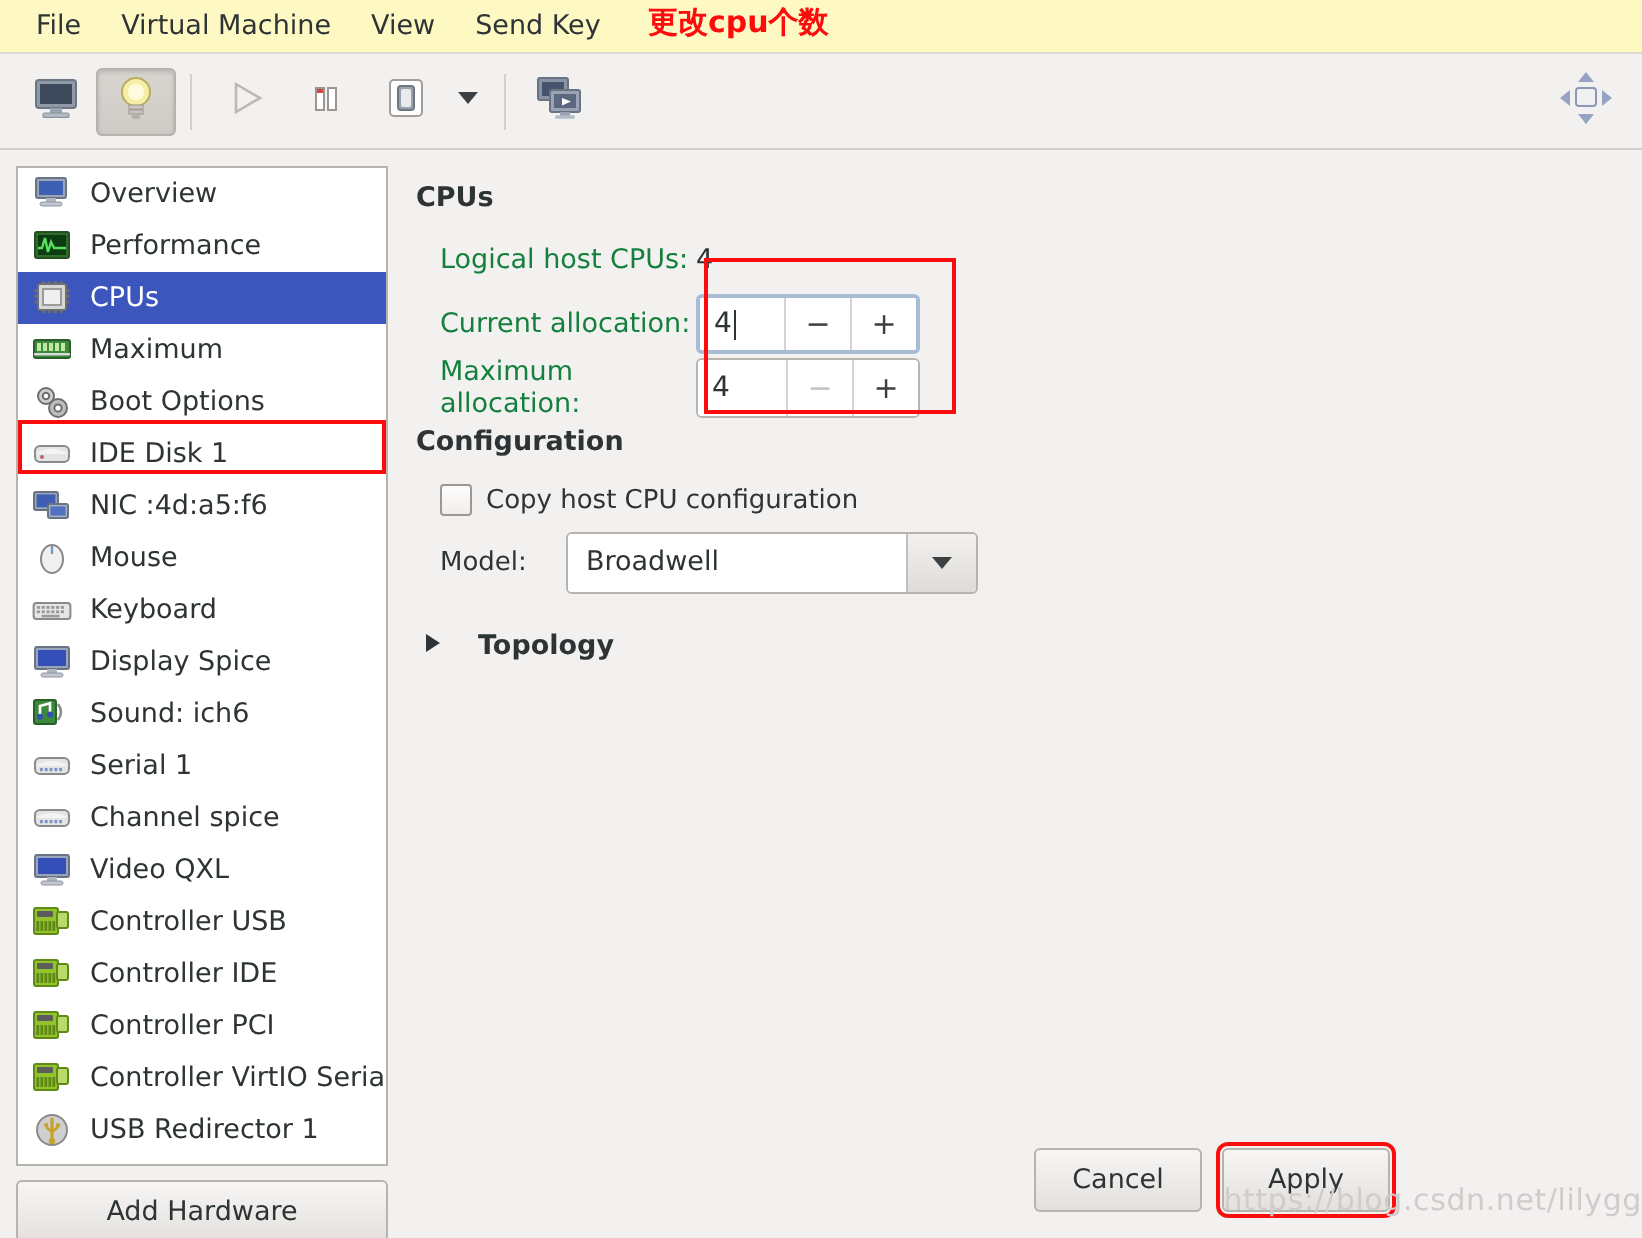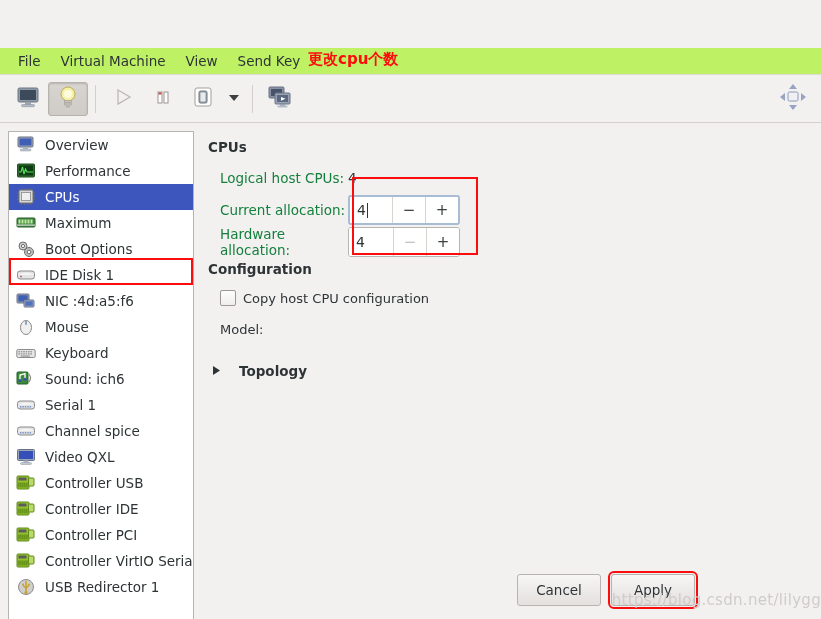--- a/index.html
+++ b/index.html
@@ -13,38 +13,37 @@
     font-family: "DejaVu Sans", "Liberation Sans", sans-serif;
     font-size: 13px;
     color: #2e3436;
     overflow: hidden;
     position: relative;
   }
 
   
   .menubar {
     height: 26px;
-    background: #bef264;
+    background: #fef9c3;
     border-bottom: 1px solid #dedad6;
     display: flex;
     align-items: center;
     padding-left: 8px;
     position: relative;
-    margin-top: 48px;
   }
   .menu-item {
     padding: 3px 10px;
     font-size: 13.5px;
     color: #2e3436;
     white-space: nowrap;
     cursor: default;
   }
   .annotation-text {
     position: absolute;
-    left: 308px;
+    left: 324px;
     top: 2px;
     color: #fc0d0d;
     font-size: 15px;
     font-weight: bold;
     letter-spacing: 0px;
     white-space: nowrap;
   }
 
   
   .toolbar {
@@ -565,20 +564,31 @@
                 <rect x="14.4" y="9.2" width="1.6" height="1.4"></rect>
                 <rect x="4.8" y="11.4" width="9" height="1.3"></rect>
               </g>
             </svg>
           </span>
           <span>Keyboard</span>
         </div>
         <div class="hw-row">
           <span class="hw-icon">
             <svg width="20" height="18" viewBox="0 0 20 18">
+              <rect x="1.5" y="1.5" width="17" height="11" rx="1" fill="#9aa5b8" stroke="#6a7384"></rect>
+              <rect x="3" y="3" width="14" height="8" fill="#3450b8"></rect>
+              <rect x="7.5" y="12.5" width="5" height="2" fill="#aeb6c2"></rect>
+              <rect x="4.5" y="14.5" width="11" height="2" rx="1" fill="#c2c8d2" stroke="#8e959f" stroke-width="0.5"></rect>
+            </svg>
+          </span>
+          <span>Display Spice</span>
+        </div>
+        <div class="hw-row">
+          <span class="hw-icon">
+            <svg width="20" height="18" viewBox="0 0 20 18">
               <rect x="1" y="2" width="11" height="12" rx="1" fill="#3a8a3a" stroke="#276127"></rect>
               <path d="M4 10 V5 l5 -1.4 V9" fill="none" stroke="#ffffff" stroke-width="1.3"></path>
               <circle cx="4" cy="10.4" r="1.5" fill="#3450b8"></circle>
               <circle cx="9" cy="9.2" r="1.5" fill="#3450b8"></circle>
               <path d="M13 4 q3 4 0 8" fill="none" stroke="#888" stroke-width="1.2"></path>
             </svg>
           </span>
           <span>Sound: ich6</span>
         </div>
         <div class="hw-row">
@@ -726,39 +736,47 @@
         <div class="spin-field">
           <span>4</span>
             <span class="caret"></span>
         </div>
         <div class="spin-btn">−</div>
         <div class="spin-btn">+</div>
       </div>
     </div>
 
     <div class="frow">
-      <div class="flabel">Hardware allocation:</div>
+      <div class="flabel">Maximum allocation:</div>
       <div class="spin">
         <div class="spin-field">
           <span>4</span>
         </div>
         <div class="spin-btn disabled">−</div>
         <div class="spin-btn">+</div>
       </div>
     </div>
 
     <div class="section-title" style="">Configuration</div>
 
     <div class="cfg-row">
       <span class="checkbox"></span>
       <span>Copy host CPU configuration</span>
     </div>
 
     <div class="cfg-row" style="height:36px;">
       <span style="width:56px;">Model:</span>
+      <div class="combo">
+        <div class="combo-text">Broadwell</div>
+        <div class="combo-arrow">
+          <svg width="12" height="9" viewBox="0 0 12 9">
+            <polygon points="1,1.5 11,1.5 6,7.5" fill="#3c4043"></polygon>
+          </svg>
+        </div>
+      </div>
     </div>
 
     <div class="expander">
       <span>
         <svg width="9" height="11" viewBox="0 0 9 11">
           <polygon points="1,1 8,5.5 1,10" fill="#2e3436"></polygon>
         </svg>
       </span>
       <span>Topology</span>
     </div>

